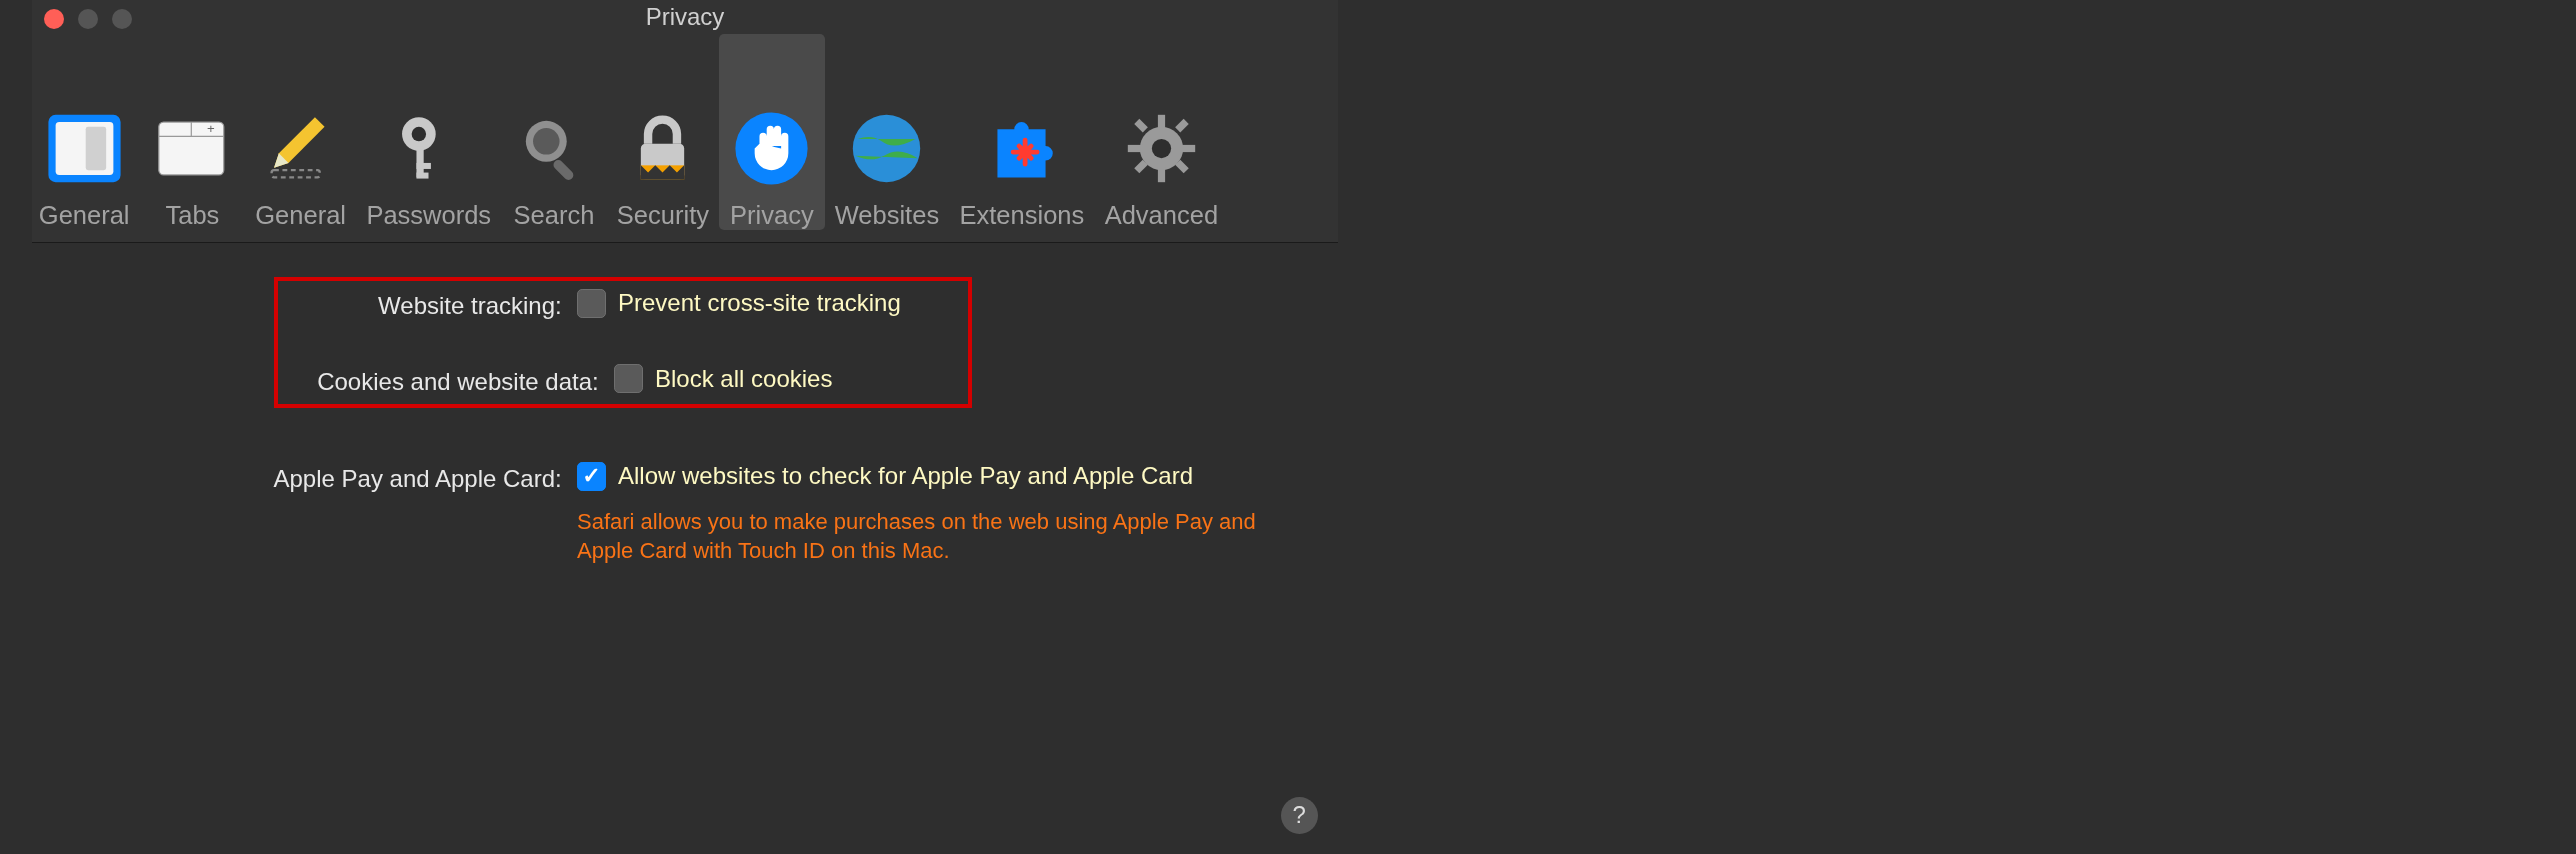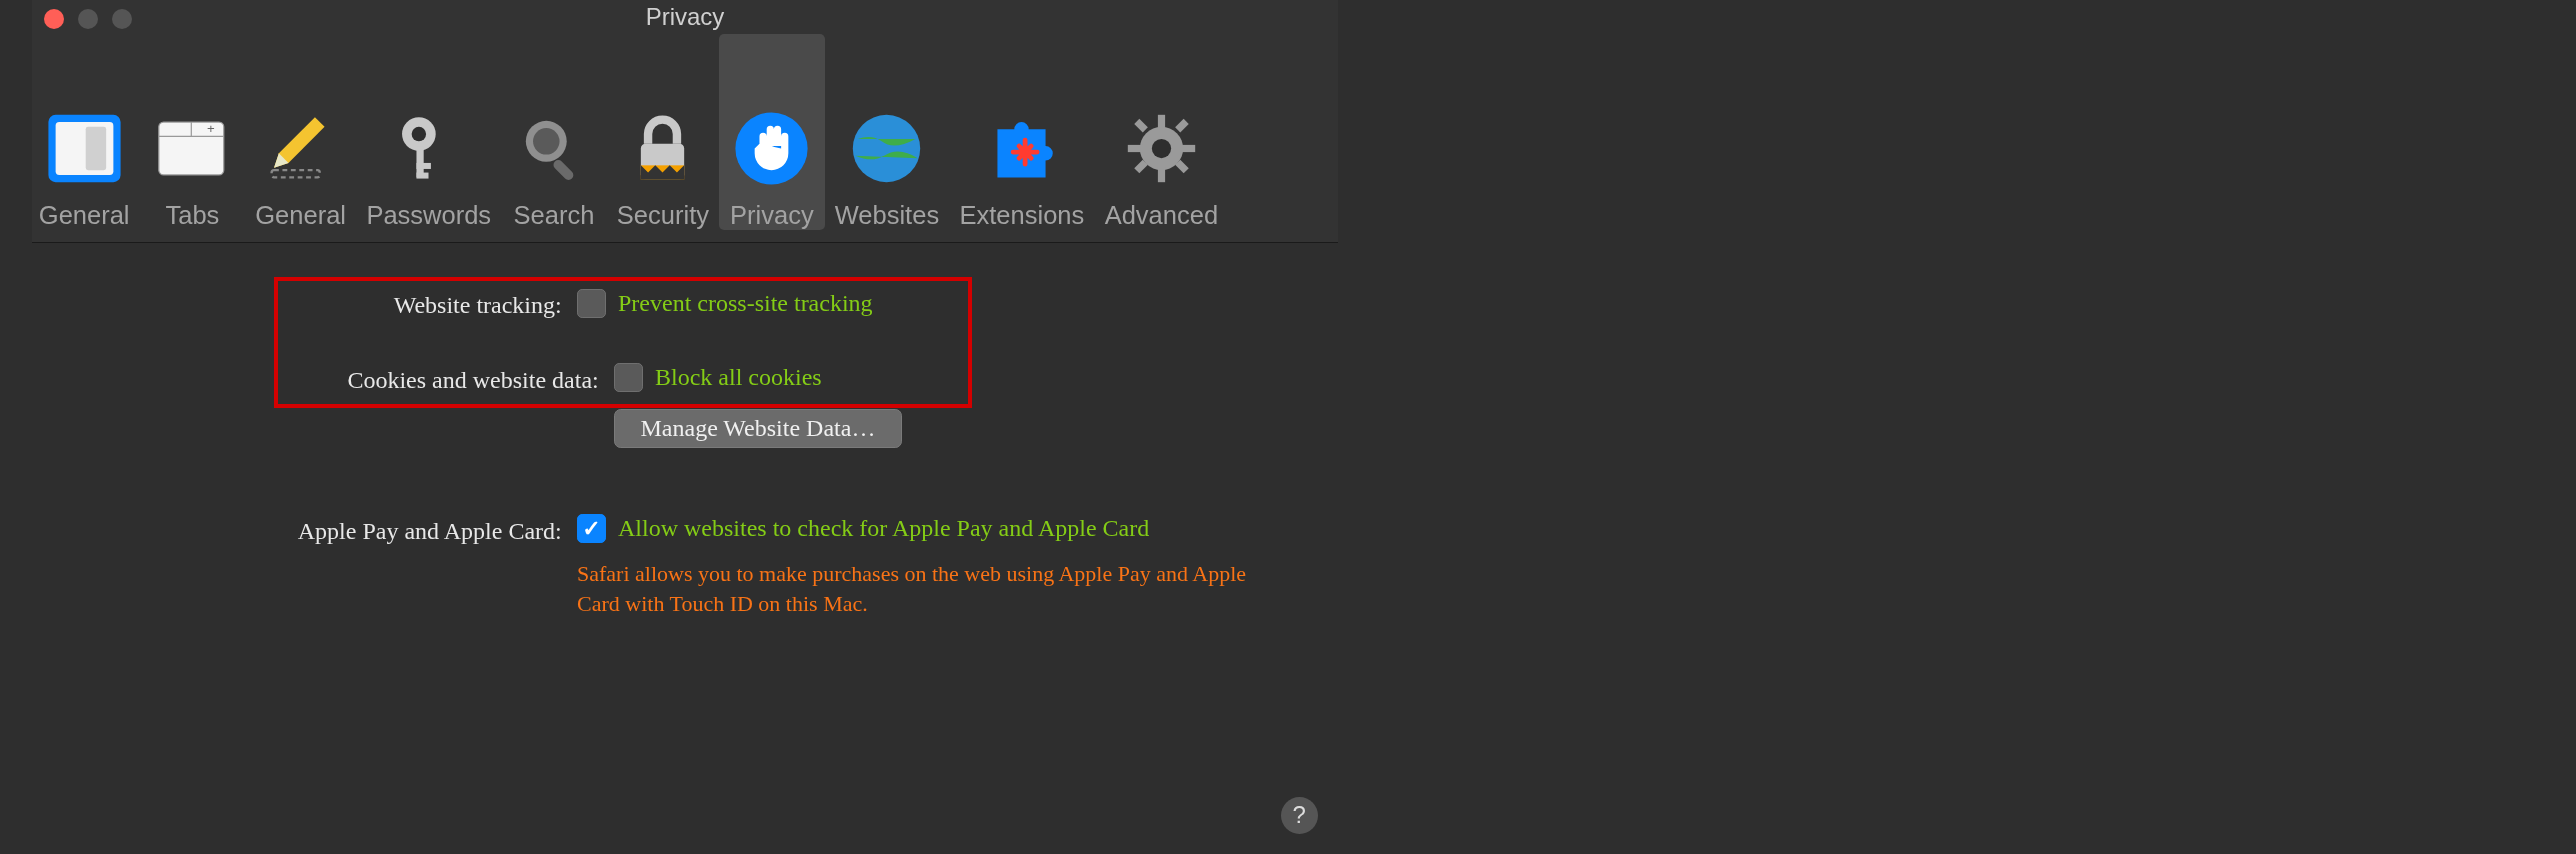--- a/index.html
+++ b/index.html
@@ -84,21 +84,20 @@
       white-space: nowrap;
     }
     .content {
       padding-top: 25.5px;
       position: relative;
     }
     .row {
       display: flex;
       align-items: flex-start;
       margin-bottom: 6.8px;
-      font-family: Liberation Serif, serif;
     }
     .row .label-col {
       width: 545px;
       text-align: right;
       padding-right: 15.3px;
       color: #e8e8e8;
       padding-top: 3.4px;
     }
     .row .ctrl-col {
       display: flex;
@@ -123,21 +122,21 @@
       background: #0a84ff;
       border-color: #0a84ff;
     }
     .checkbox.checked::after {
       content: "✓";
       color: #fff;
       font-size: 22px;
       font-weight: bold;
     }
     .check-text {
-      color: #84cc16;
+      color: #fef9c3;
     }
     .highlight-box {
       position: absolute;
       border: 4.3px solid #d40000;
       pointer-events: none;
     }
     .button {
       display: inline-flex;
       align-items: center;
       justify-content: center;
@@ -327,23 +326,20 @@
       </div>
     </div>
 
     <div class="row" style="margin-top:44px;margin-left:37px;">
       <div class="label-col">Cookies and website data:</div>
       <div class="ctrl-col">
         <div class="check-line">
           <span class="checkbox"></span>
           <span class="check-text">Block all cookies</span>
         </div>
-        <div style="margin-top:17px;">
-          <div class="button">Manage Website Data…</div>
-        </div>
       </div>
     </div>
 
     <div class="row" style="margin-top:66px;">
       <div class="label-col">Apple Pay and Apple Card:</div>
       <div class="ctrl-col">
         <div class="check-line">
           <span class="checkbox checked"></span>
           <span class="check-text">Allow websites to check for Apple Pay and Apple Card</span>
         </div>

